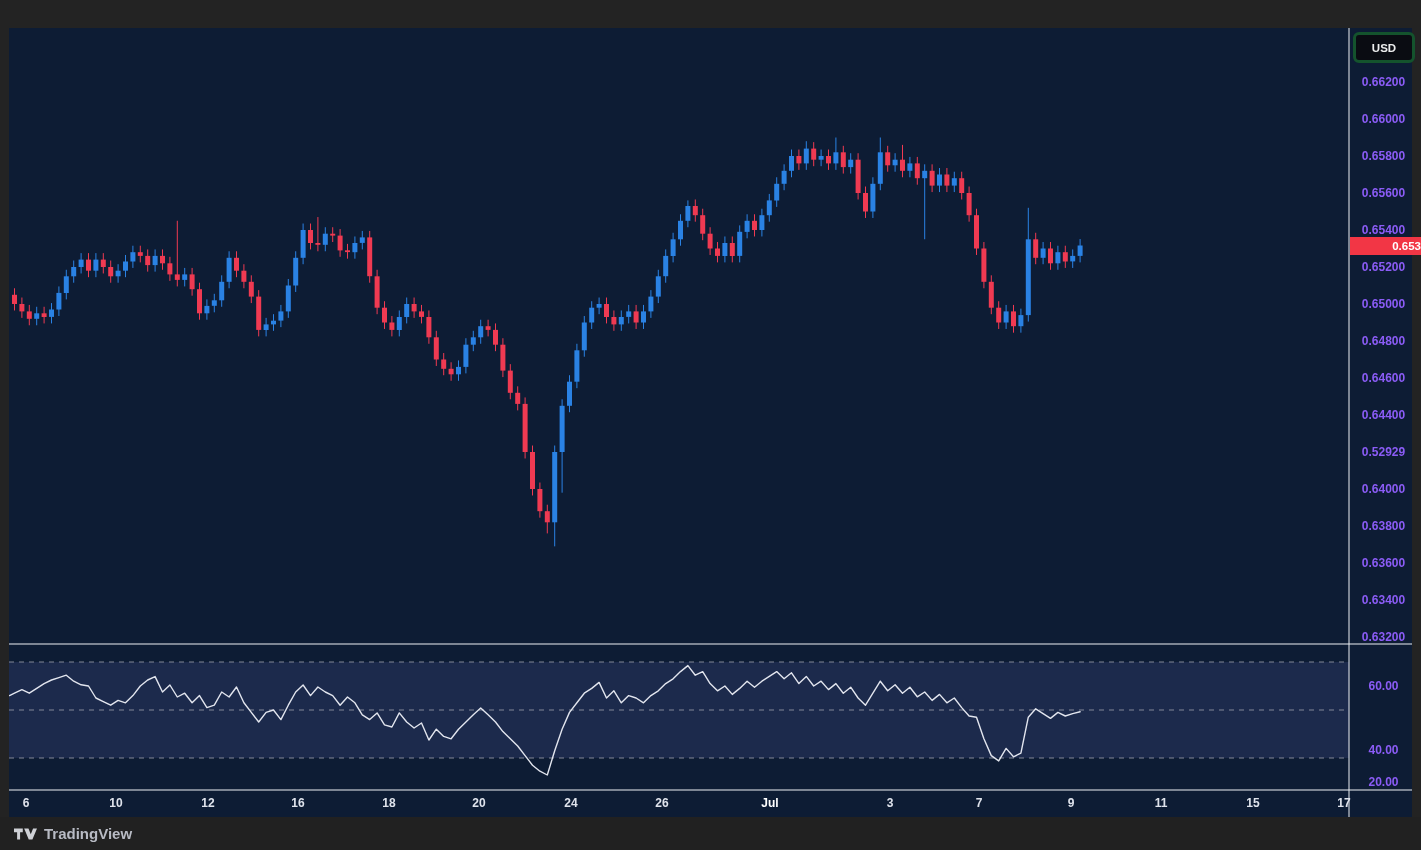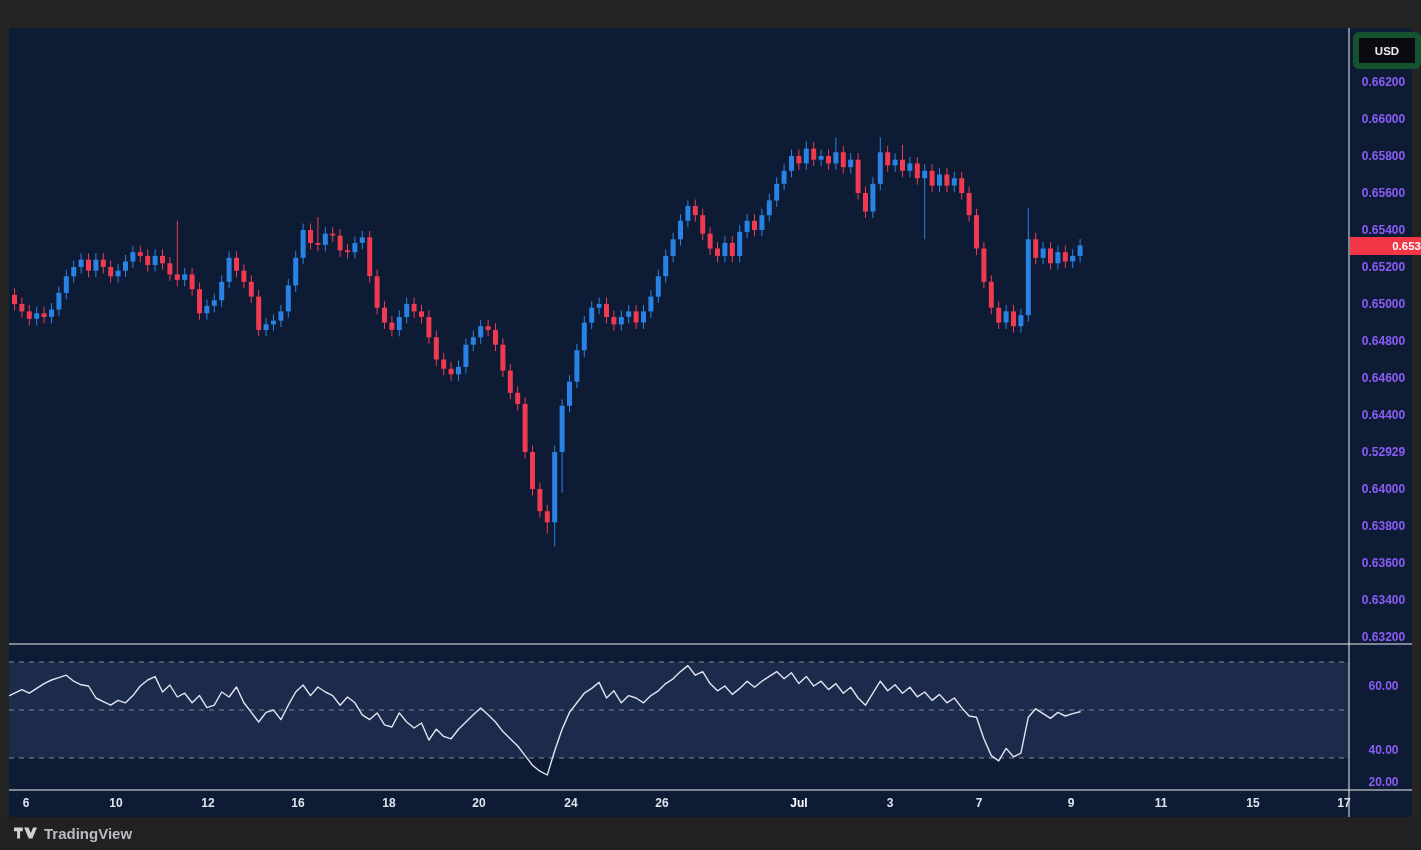--- a/index.html
+++ b/index.html
@@ -5,26 +5,26 @@
   html,body{margin:0;padding:0;background:#212121;}
   .stage{position:relative;width:1421px;height:850px;background:#232323;overflow:hidden;
          font-family:"Liberation Sans",sans-serif;}
   .topbar{position:absolute;left:0;top:0;width:100%;height:28px;background:#212121;}
   .topbar .title{position:absolute;left:10px;top:6px;font-size:12.5px;font-weight:700;color:#d8d9dd;letter-spacing:.1px;}
   .chart-wrap{position:absolute;left:9px;top:28px;width:1403px;height:789px;background:#0d1c34;}
   .chart-wrap svg{position:absolute;left:0;top:0;}
   .axis-label{position:absolute;width:57px;text-align:center;font-size:12px;font-weight:600;color:#8b5cf6;line-height:16px;}
   .time-label{position:absolute;transform:translateX(-50%);font-size:12px;font-weight:600;color:#dfe3ec;top:767px;line-height:16px;}
   .time-label.month{font-weight:700;color:#ffffff;}
-  .usd-btn{position:absolute;left:1344px;top:4px;width:56px;height:25px;background:#0a0c12;border:6px solid #14532d;
+  .usd-btn{position:absolute;left:1344px;top:4px;width:56px;height:25px;background:#0a0c12;border:3px solid #14532d;
            border-radius:6px;color:#eceded;font-size:11.5px;font-weight:700;display:flex;align-items:center;justify-content:center;cursor:pointer;}
   .price-badge{position:absolute;left:1341px;width:62px;height:18px;background:#f23645;color:#ffffff;
                font-size:11.5px;font-weight:700;display:flex;align-items:center;justify-content:center;}
   .botbar{position:absolute;left:0;top:817px;width:100%;height:33px;background:#212121;display:flex;align-items:center;}
-  .tv-brand{display:flex;align-items:flex-start;gap:7px;margin-left:14px;cursor:pointer;}
+  .tv-brand{display:flex;align-items:center;gap:7px;margin-left:14px;cursor:pointer;}
   .tv-brand .txt{color:#b8bbc4;font-size:15px;font-weight:600;}
 </style>
 </head>
 <body>
 
 <div class="stage">
 
 
   <div class="chart-wrap">
     <svg id="chart-svg" width="1403" height="789">
@@ -353,21 +353,21 @@
       </div>
     <div id="time-labels">
         <div class="time-label" style="left: 17px;">6</div>
         <div class="time-label" style="left: 107px;">10</div>
         <div class="time-label" style="left: 199px;">12</div>
         <div class="time-label" style="left: 289px;">16</div>
         <div class="time-label" style="left: 380px;">18</div>
         <div class="time-label" style="left: 470px;">20</div>
         <div class="time-label" style="left: 562px;">24</div>
         <div class="time-label" style="left: 653px;">26</div>
-        <div class="time-label month" style="left: 790px;">Jul</div>
+        <div class="time-label month" style="left: 761px;">Jul</div>
         <div class="time-label" style="left: 881px;">3</div>
         <div class="time-label" style="left: 970px;">7</div>
         <div class="time-label" style="left: 1062px;">9</div>
         <div class="time-label" style="left: 1152px;">11</div>
         <div class="time-label" style="left: 1244px;">15</div>
         <div class="time-label" style="left: 1335px;">17</div>
       </div>
 
     <div class="usd-btn">USD</div>
     <div class="price-badge" id="price-badge" style="top: 208.54px; padding-left: 32px;">0.65316</div>

